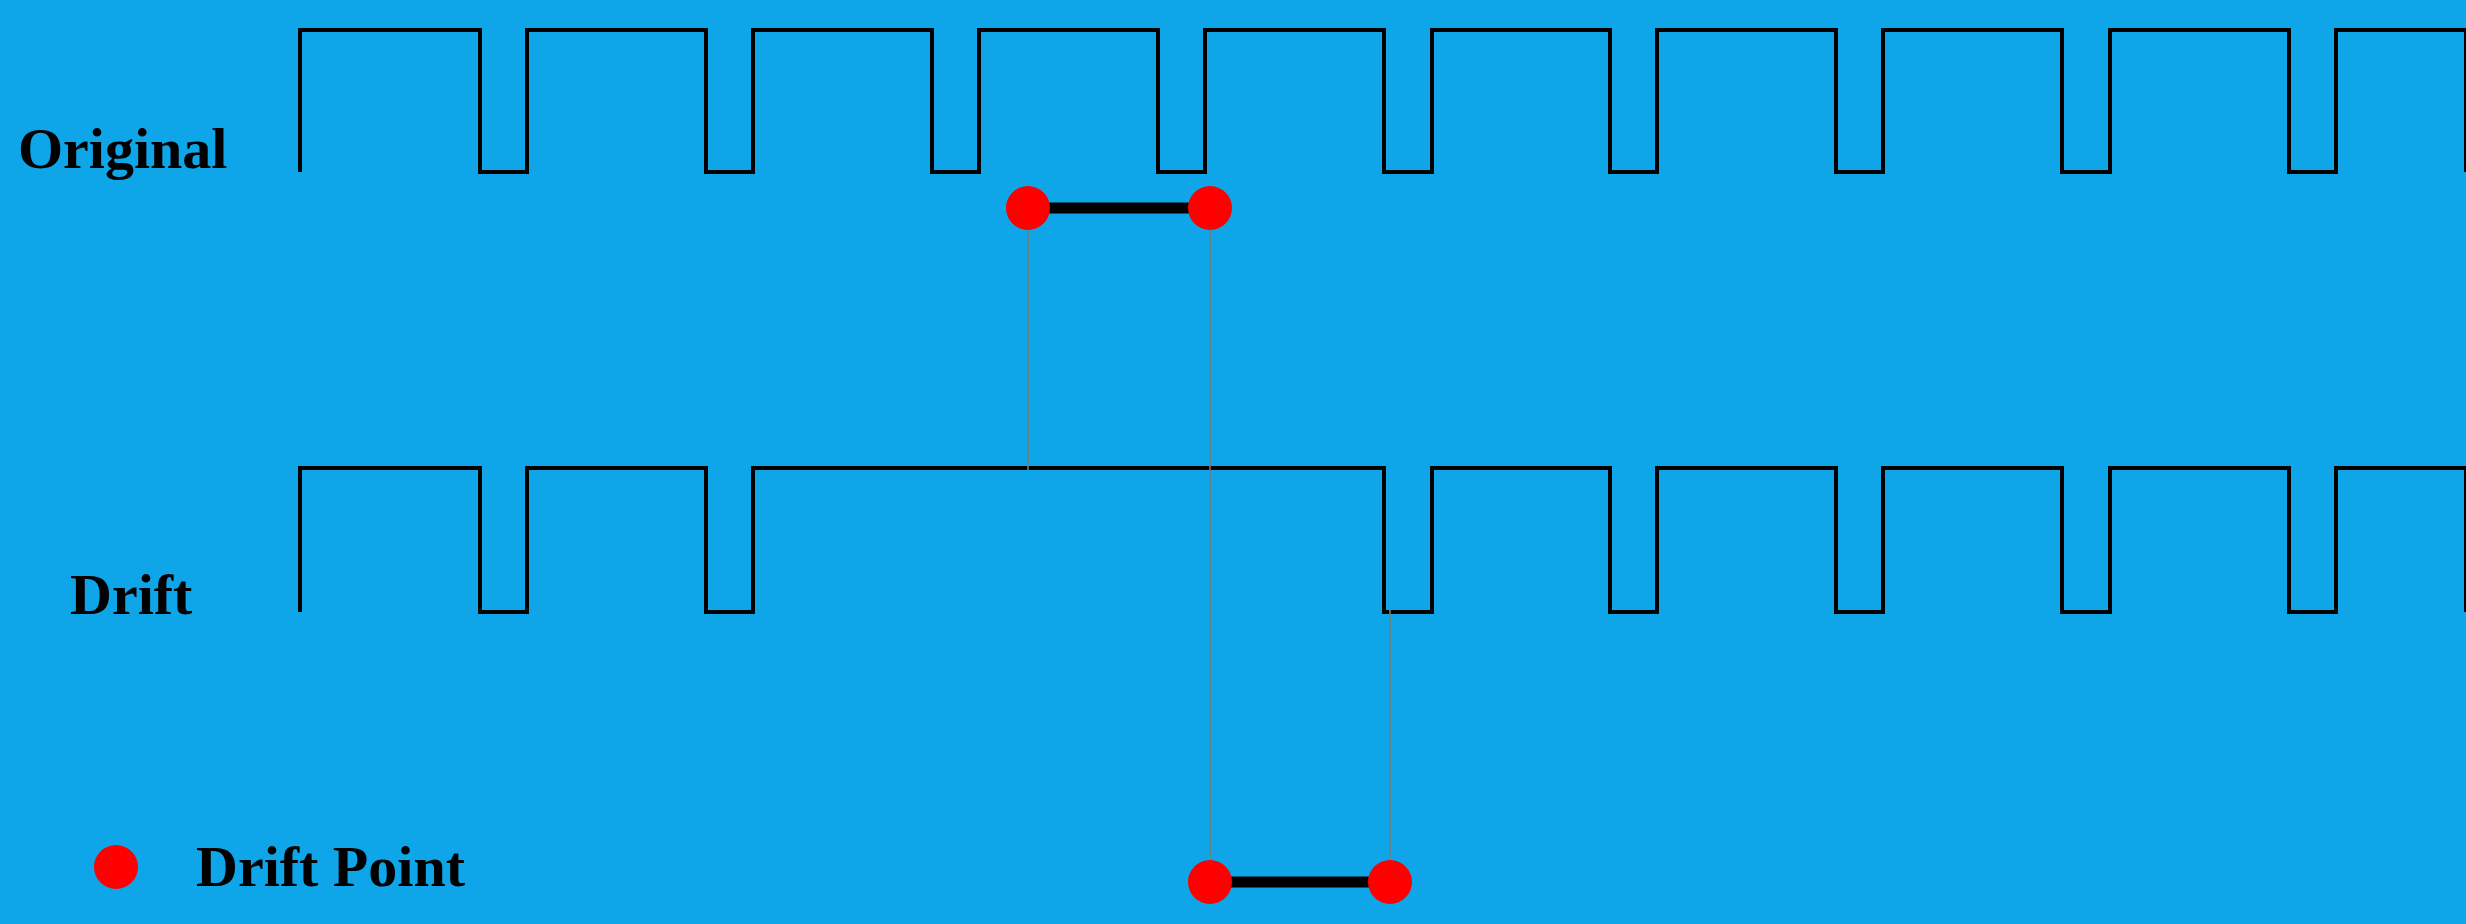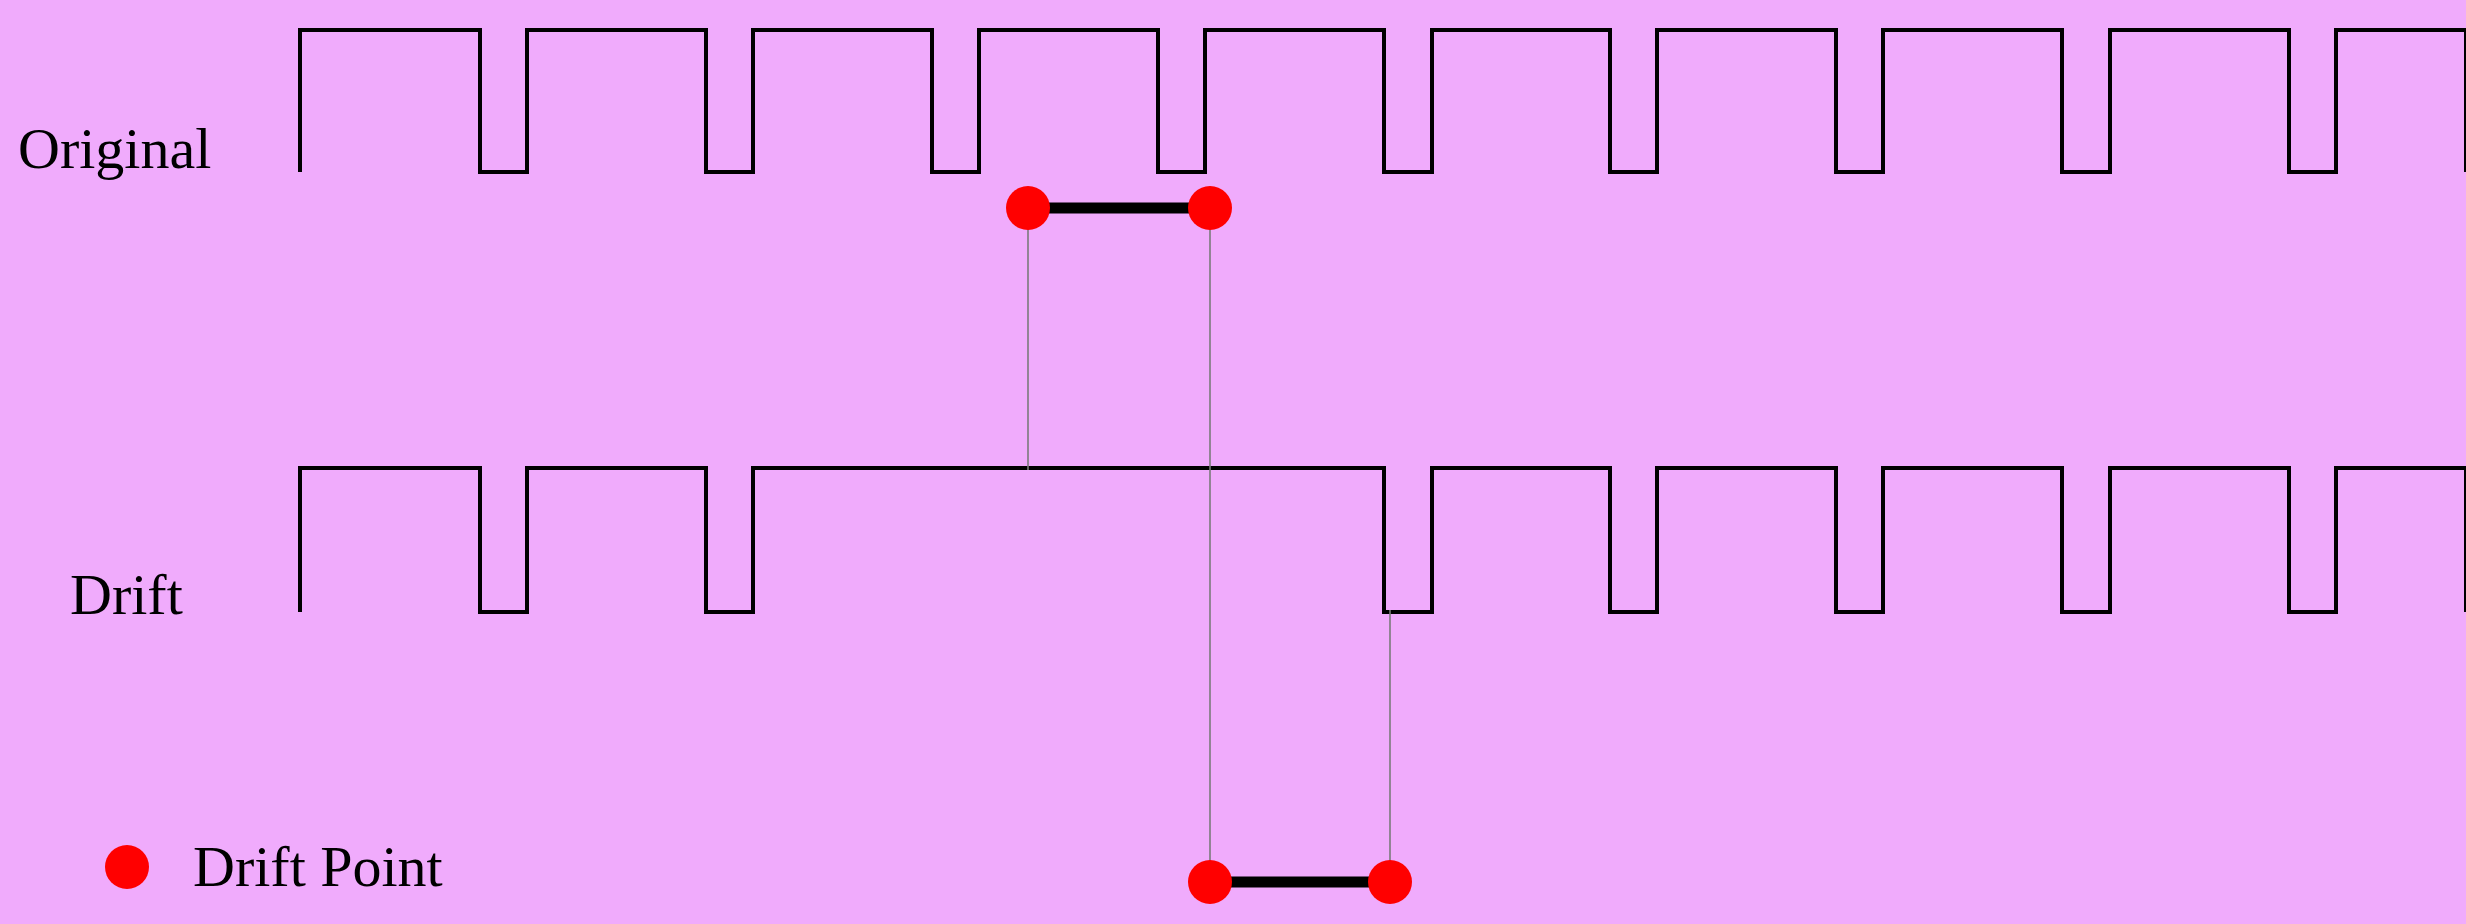--- a/index.html
+++ b/index.html
@@ -4,41 +4,42 @@
 <style>
   html, body {
     margin: 0;
     padding: 0;
     background: #ffffff;
   }
   #stage {
     position: relative;
     width: 2466px;
     height: 924px;
-    background: #f0abfc;
+    background: #0ea5e9;
     overflow: hidden;
     font-family: "Liberation Serif", "DejaVu Serif", serif;
+    font-weight: bold;
   }
   .axis-label {
     position: absolute;
     color: #000000;
     font-size: 58px;
     line-height: 1;
     white-space: nowrap;
     font-family: "Liberation Serif", "DejaVu Serif", serif;
   }
   #label-original { left: 18px; top: 120px; }
   #label-drift    { left: 70px; top: 560px; margin-top: 6px; }
   #legend {
     position: absolute;
-    left: 105px;
+    left: 94px;
     top: 838px;
     display: flex;
     align-items: center;
-    gap: 44px;
+    gap: 58px;
   }
   #legend-swatch {
     width: 44px;
     height: 44px;
     border-radius: 50%;
     background: #FF0000;
   }
   #legend-text {
     color: #000000;
     font-size: 58px;

